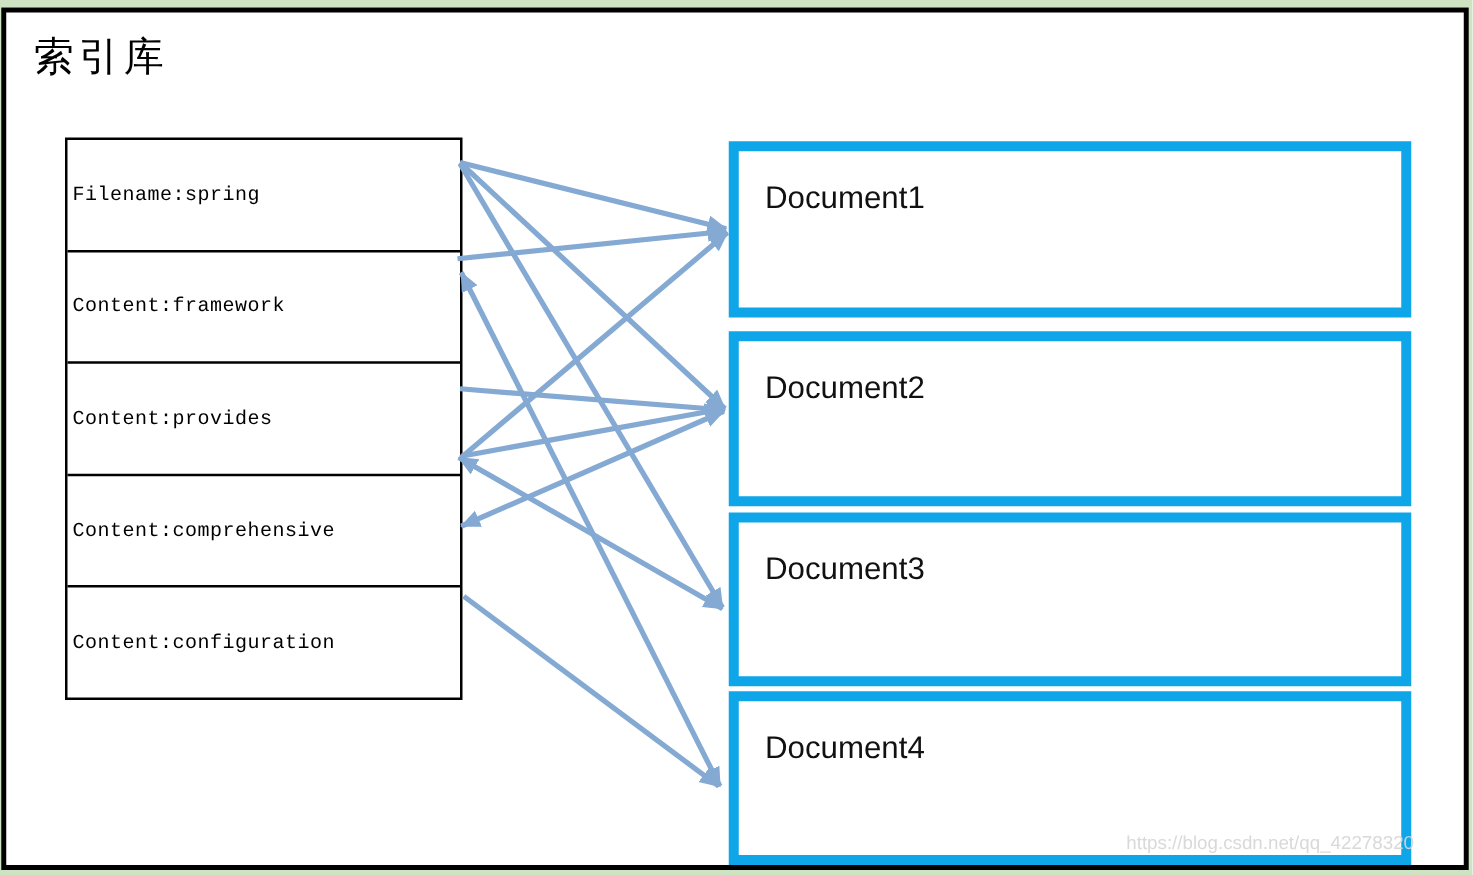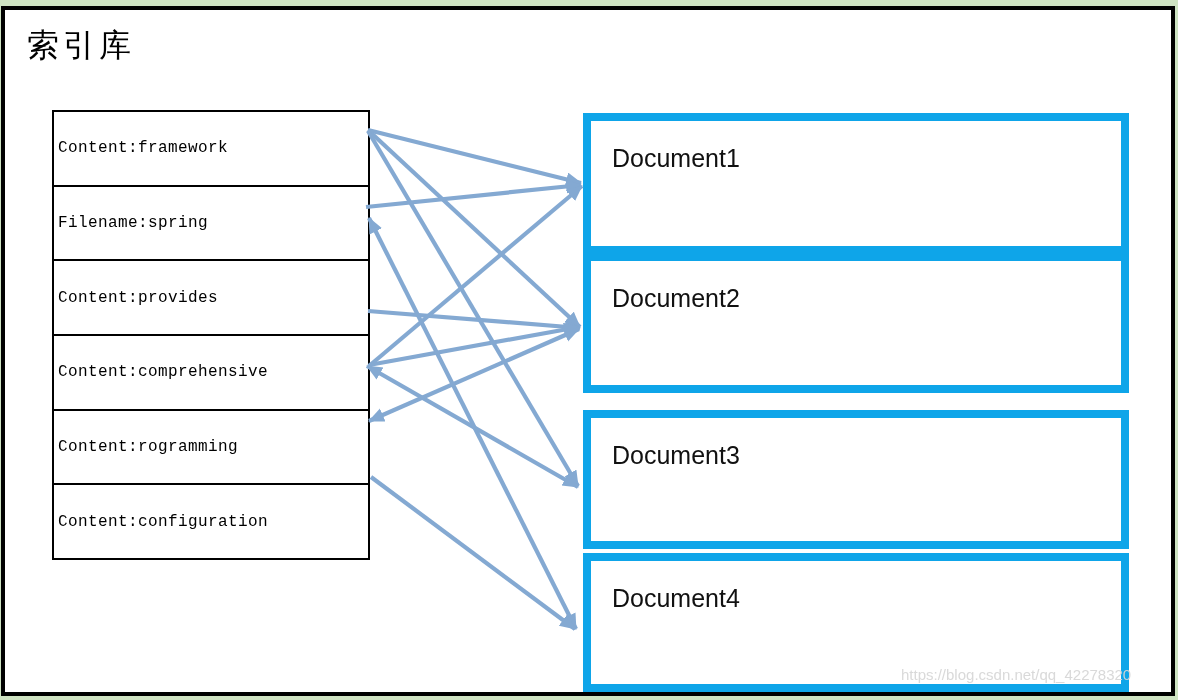--- a/index.html
+++ b/index.html
@@ -79,25 +79,24 @@
   }
 </style>
 </head>
 <body>
 
 <div class="frame-inner"></div>
 
 <div class="page-title">索引库</div>
 
 <div class="index-table" id="index-table">
+    <div class="index-row">Filename:spring</div>
     <div class="index-row">Content:framework</div>
-    <div class="index-row">Filename:spring</div>
     <div class="index-row">Content:provides</div>
     <div class="index-row">Content:comprehensive</div>
-    <div class="index-row">Content:rogramming</div>
     <div class="index-row">Content:configuration</div>
   </div>
 
 <svg class="connections-layer" id="connections-layer" width="1178" height="700">
   <defs>
     <marker id="arrow-head" markerUnits="userSpaceOnUse" markerWidth="18" markerHeight="15" refX="15" refY="7" orient="auto-start-reverse">
       <path d="M0,0 L16,7 L0,14 z" fill="#84a9d2"></path>
     </marker>
   </defs>
 <line x1="368" y1="130" x2="581" y2="183" stroke="#84a9d2" stroke-width="4.2" marker-end="url(#arrow-head)"></line>
@@ -110,21 +109,21 @@
     <line x1="369" y1="365" x2="579" y2="327" stroke="#84a9d2" stroke-width="4.2" marker-end="url(#arrow-head)"></line>
     <line x1="367" y1="366" x2="578" y2="487" stroke="#84a9d2" stroke-width="4.2" marker-end="url(#arrow-head)" marker-start="url(#arrow-head)"></line>
     <line x1="369" y1="421" x2="579" y2="329" stroke="#84a9d2" stroke-width="4.2" marker-end="url(#arrow-head)" marker-start="url(#arrow-head)"></line>
     <line x1="371" y1="477" x2="575" y2="629" stroke="#84a9d2" stroke-width="4.2" marker-end="url(#arrow-head)"></line>
   </svg>
 
 <div id="doc-container">
     <div class="doc-box" style="top: 113px; height: 125px;">
       <div class="doc-label">Document1</div>
     </div>
-    <div class="doc-box" style="top: 253px; height: 124px;">
+    <div class="doc-box" style="top: 265px; height: 124px;">
       <div class="doc-label">Document2</div>
     </div>
     <div class="doc-box" style="top: 410px; height: 123px;">
       <div class="doc-label">Document3</div>
     </div>
     <div class="doc-box" style="top: 553px; height: 123px;">
       <div class="doc-label">Document4</div>
     </div>
   </div>
 

